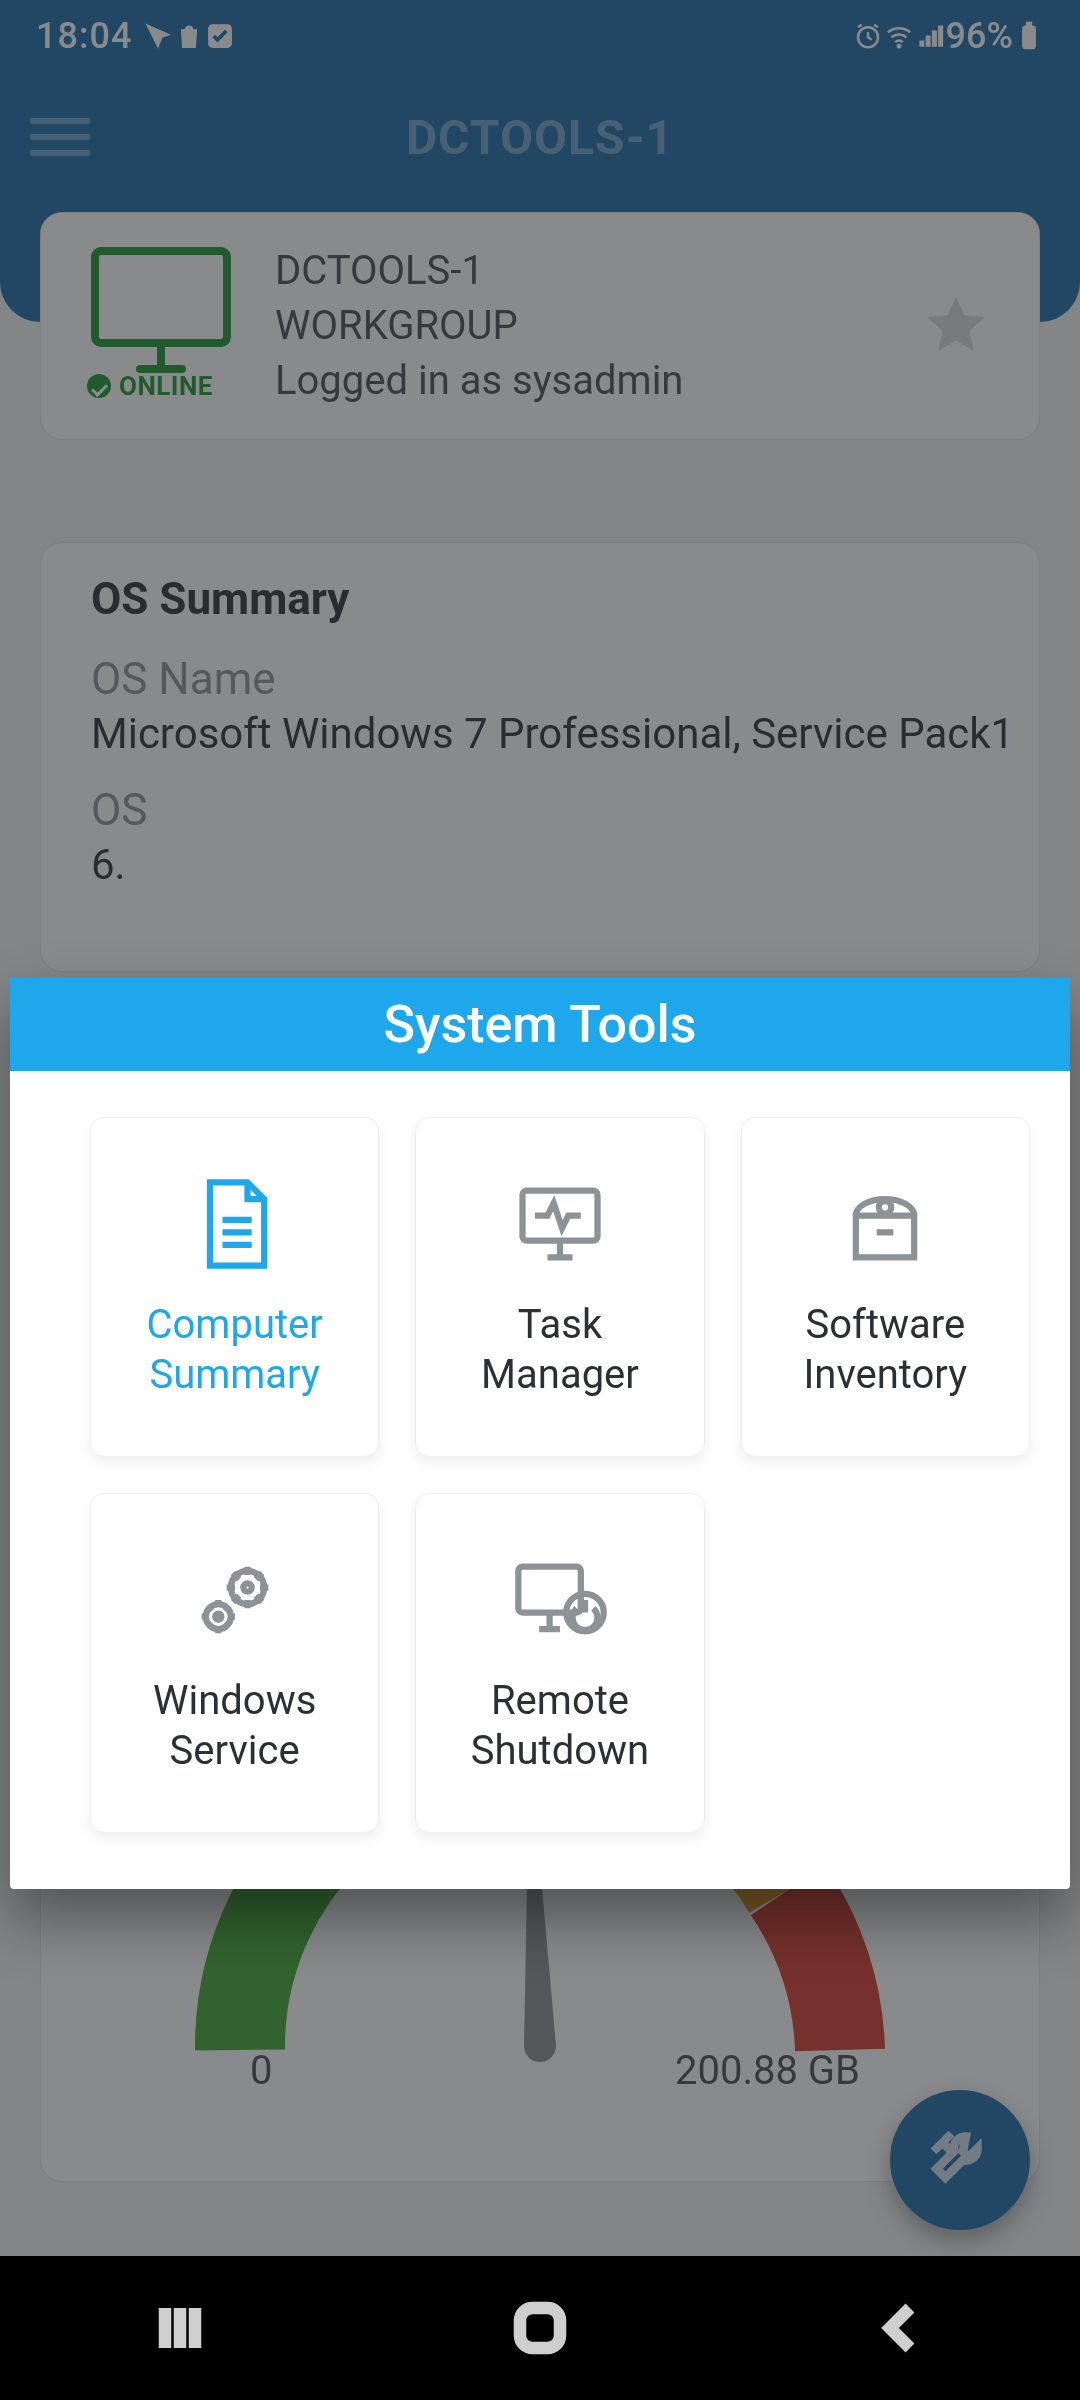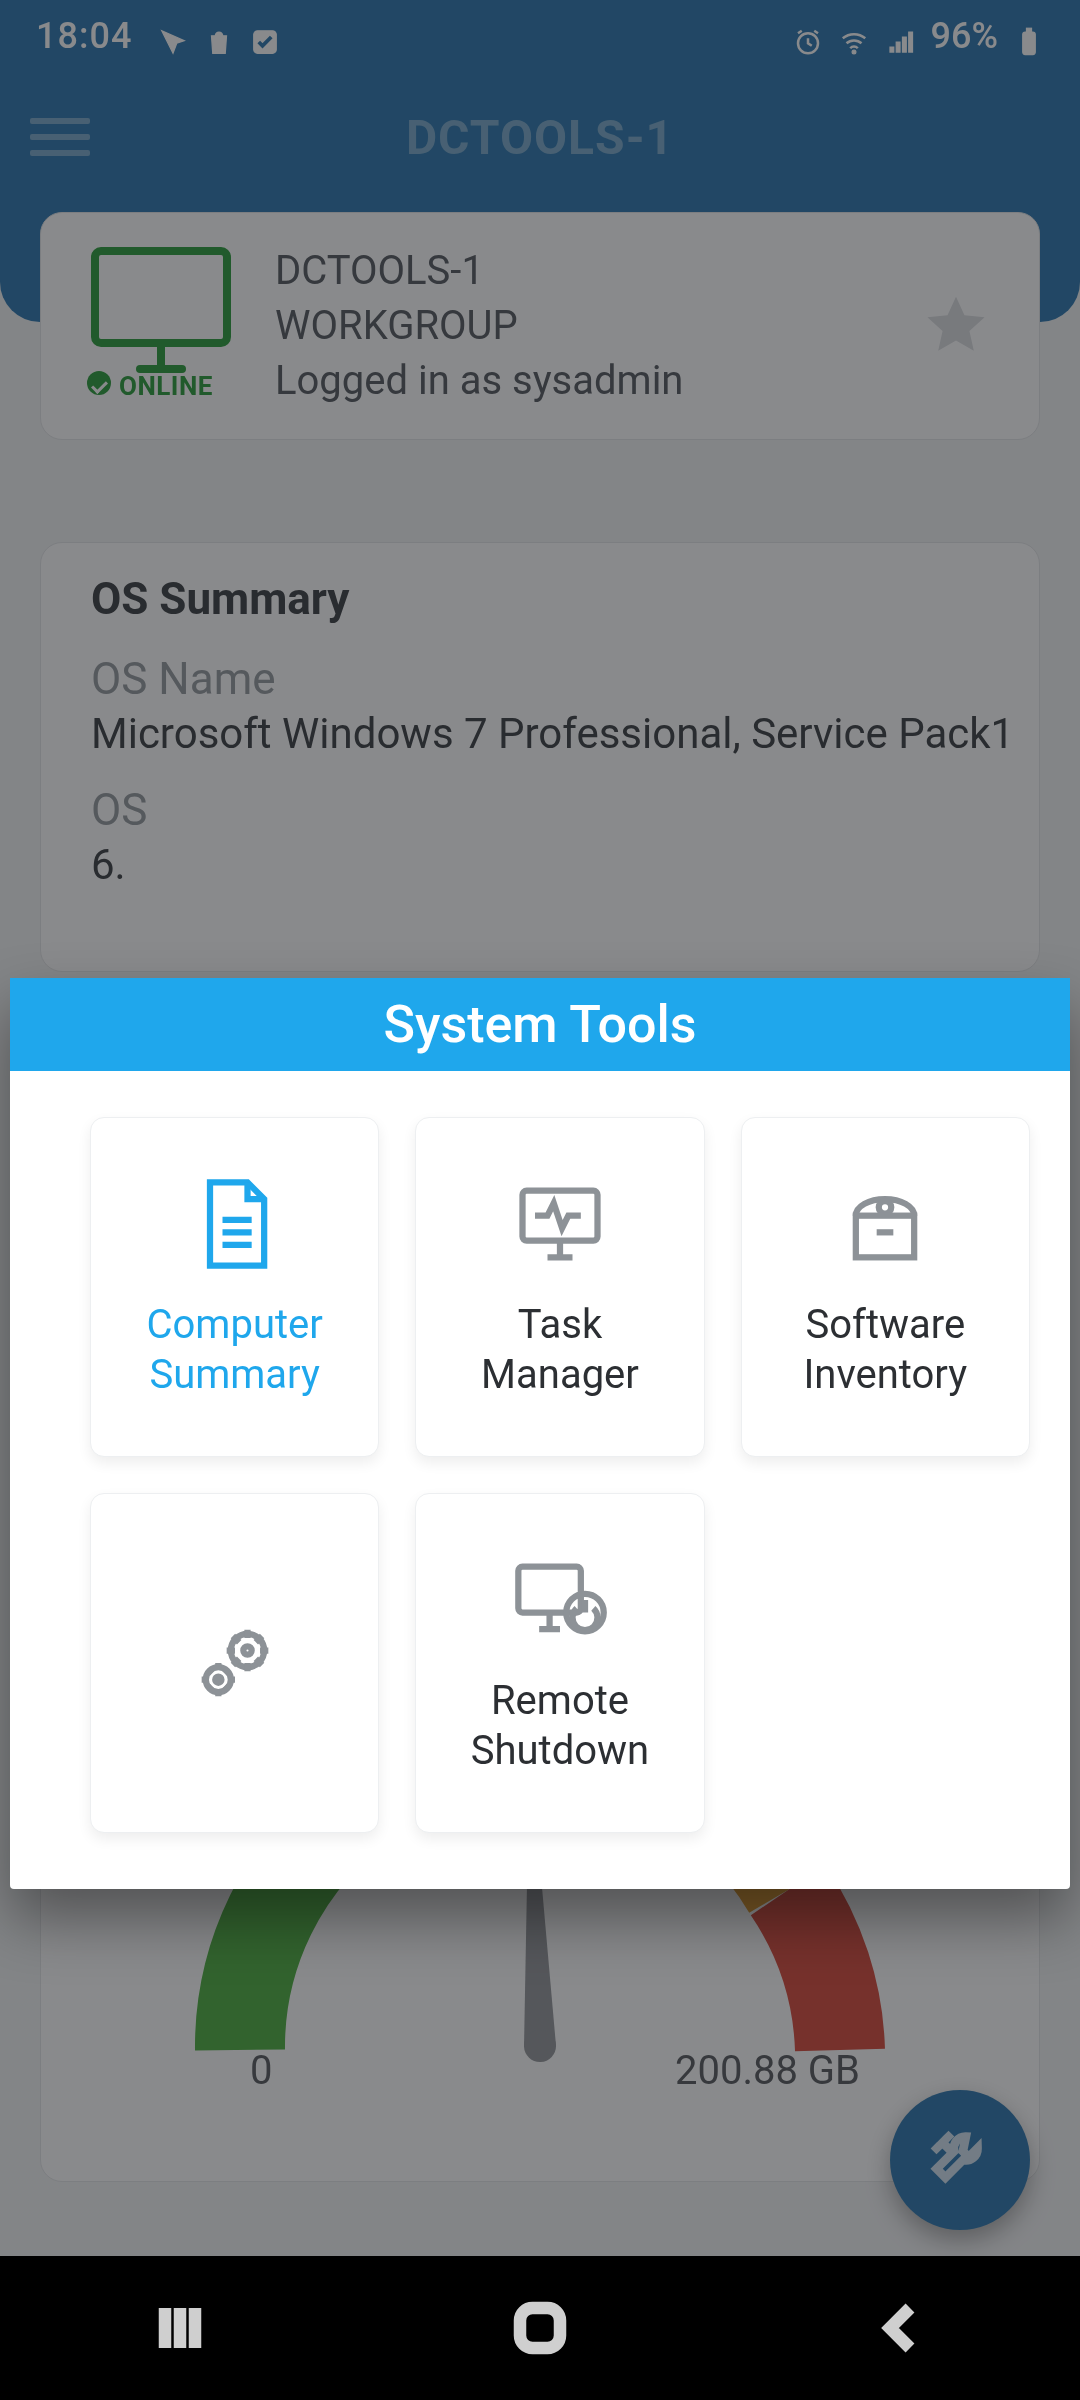--- a/index.html
+++ b/index.html
@@ -4,21 +4,21 @@
 <style>
   * { margin: 0; padding: 0; box-sizing: border-box; font-family: -apple-system, Roboto, "Segoe UI", Arial, sans-serif; }
   html, body { width: 1080px; height: 2400px; overflow: hidden; background: #000; }
 
   
   .status-bar {
     position: absolute; top: 0; left: 0; right: 0; height: 72px;
     background: #1b6ca8; color: #fff; display: flex; align-items: center;
     justify-content: space-between; padding: 0 36px; font-size: 36px; font-weight: 500;
   }
-  .status-left, .status-right { display: flex; align-items: flex-end; gap: 16px; }
+  .status-left, .status-right { display: flex; align-items: center; gap: 1px; }
   .status-left .time { margin-right: 10px; letter-spacing: 1px; }
   .status-right .batt { display: inline-flex; align-items: center; gap: 4px; }
   .sicon { width: 30px; height: 30px; fill: #fff; stroke: #fff; }
 
   
   .app-bar {
     position: absolute; top: 72px; left: 0; right: 0; height: 130px;
     background: #1b6ca8; display: flex; align-items: center; justify-content: center;
   }
   .hamburger {
@@ -51,21 +51,21 @@
   }
   .monitor:after {
     content: ""; position: absolute; bottom: -26px; left: 50%; transform: translateX(-50%);
     width: 8px; height: 20px; background: #1a942a;
   }
   .monitor-base {
     position: absolute; bottom: -34px; left: 50%; transform: translateX(-50%);
     width: 50px; height: 8px; background: #1a942a; border-radius: 4px;
   }
   .online-pill {
-    position: absolute; left: 46px; top: 158px; display: flex; align-items: flex-start; gap: 8px;
+    position: absolute; left: 46px; top: 158px; display: flex; align-items: center; gap: 8px;
     color: #1a942a; font-size: 26px; font-weight: 700; letter-spacing: 0.5px;
   }
   .online-dot { width: 24px; height: 24px; border-radius: 50%; background: #1a942a; position: relative; }
   .online-dot:after {
     content: ""; position: absolute; left: 5px; top: 10px; width: 12px; height: 6px;
     border-left: 3px solid #fff; border-bottom: 3px solid #fff; transform: rotate(-45deg);
   }
   .host-info { font-size: 40px; color: #474c52; line-height: 1.38; }
   .host-star {
     position: absolute; right: 48px; top: 50%; transform: translateY(-50%);
@@ -317,20 +317,21 @@
     </div>
     <div class="tool">
       <svg viewBox="0 0 48 48">
         <circle cx="30" cy="18" r="8"></circle>
           <circle cx="30" cy="18" r="2"></circle>
         <path d="M30 8v4M30 24v4M20 18h4M36 18h4M23 11l3 3M37 25l-3-3M37 11l-3 3M23 25l3-3"></path>
         <circle cx="16" cy="32" r="6"></circle>
           <circle cx="16" cy="32" r="1.5"></circle>
         <path d="M16 24v3M16 37v3M8 32h3M21 32h3M11 27l2 2M21 37l-2-2M21 27l-2 2M11 37l2-2"></path>
       </svg>
+      <div class="tool-label">Windows<br>Service</div>
     </div>
     <div class="tool">
       <svg viewBox="0 0 48 48">
         <rect x="4" y="8" width="30" height="22" rx="2"></rect>
           <path d="M14 38h10M19 30v8"></path>
         <circle cx="36" cy="30" r="9"></circle>
           <path d="M36 24v6M32 28a6 6 0 1 0 8 0"></path>
       </svg>
       <div class="tool-label">Remote<br>Shutdown</div>
     </div>

